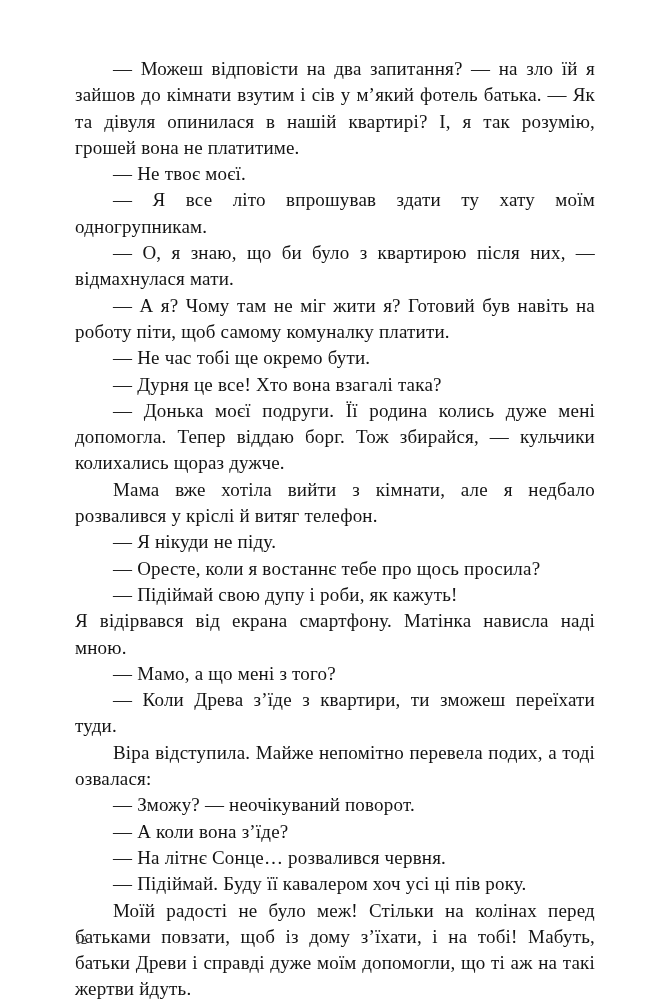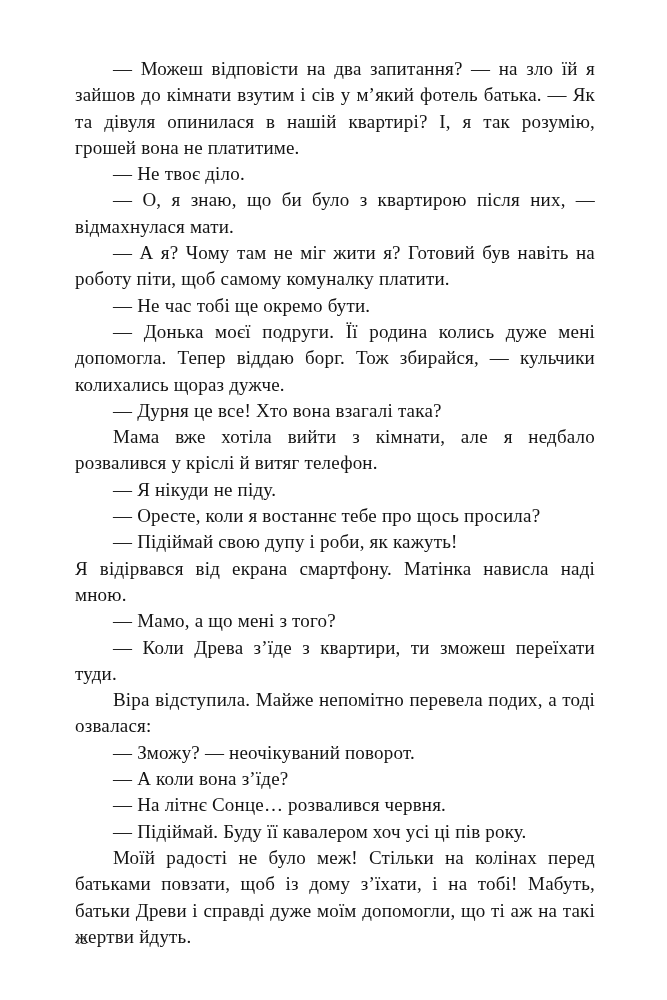--- a/index.html
+++ b/index.html
@@ -45,26 +45,27 @@
     font-size: 12px;
     color: #404040;
   }
 </style>
 </head>
 <body>
 
 <div class="page">
   <div class="text-block">
       <p>— Можеш відповісти на два запитання? — на зло їй я зайшов до кімнати взутим і сів у м’який фотель батька. — Як та дівуля опинилася в нашій квартирі? І, я так розумію, грошей вона не платитиме.</p>
-      <p>— Не твоє діло.</p>
+      <p>— Не твоє моєї.</p>
+      <p>— Я все літо впрошував здати ту хату моїм одногрупникам.</p>
       <p>— О, я знаю, що би було з квартирою після них, — відмахнулася мати.</p>
       <p>— А я? Чому там не міг жити я? Готовий був навіть на роботу піти, щоб самому комуналку платити.</p>
       <p>— Не час тобі ще окремо бути.</p>
+      <p>— Дурня це все! Хто вона взагалі така?</p>
       <p>— Донька моєї подруги. Її родина колись дуже мені допомогла. Тепер віддаю борг. Тож збирайся, — кульчики колихались щораз дужче.</p>
-      <p>— Дурня це все! Хто вона взагалі така?</p>
       <p>Мама вже хотіла вийти з кімнати, але я недбало розвалився у кріслі й витяг телефон.</p>
       <p>— Я нікуди не піду.</p>
       <p>— Оресте, коли я востаннє тебе про щось просила?</p>
       <p>— Підіймай свою дупу і роби, як кажуть!</p>
       <p class="no-indent">Я відірвався від екрана смартфону. Матінка нависла наді мною.</p>
       <p>— Мамо, а що мені з того?</p>
       <p>— Коли Древа з’їде з квартири, ти зможеш переїхати туди.</p>
       <p>Віра відступила. Майже непомітно перевела подих, а тоді озвалася:</p>
       <p>— Зможу? — неочікуваний поворот.</p>
       <p>— А коли вона з’їде?</p>

